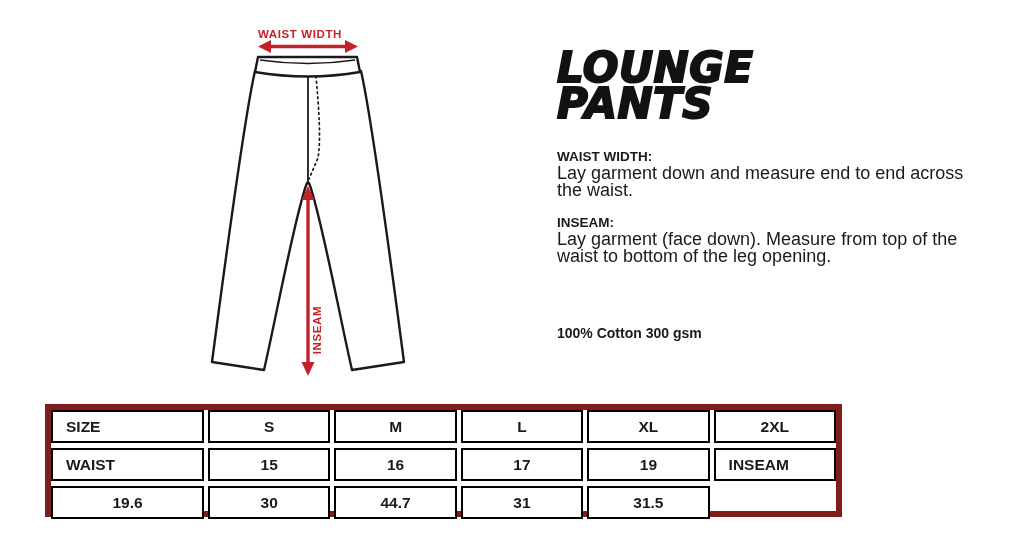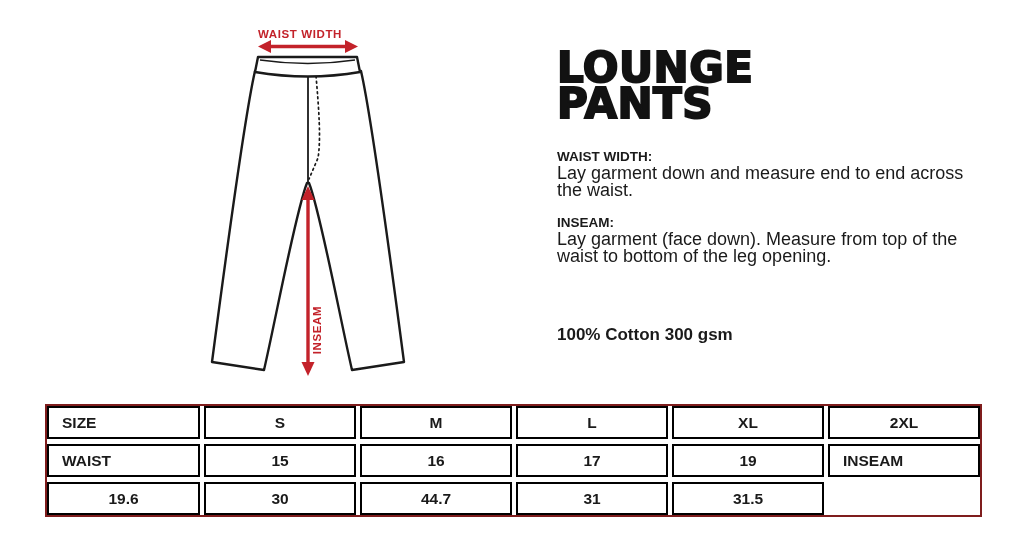--- a/index.html
+++ b/index.html
@@ -33,39 +33,40 @@
   }
   .brand-title {
     font-family: "DejaVu Sans", "Liberation Sans", sans-serif;
     font-weight: bold;
     font-size: 42px;
     line-height: 36px;
     letter-spacing: 0.5px;
     color: #121212;
     -webkit-text-stroke: 2px #121212;
     margin-bottom: 26px;
+    font-style: italic;
   }
   .measure-block { margin-bottom: 15px; width: 410px; }
   .measure-heading {
     font-weight: bold; font-size: 13.5px; line-height: 17px;
   }
   .measure-body {
     font-size: 18px; line-height: 17px;
   }
   .fabric-note {
     margin-top: 60px;
     font-weight: bold;
-    font-size: 17px;
+    font-size: 14px;
   }
 
   
   .size-table {
     position: absolute; left: 45px; top: 404px;
-    width: 937px; height: 113px;
-    border: 2px solid #7f1d1d;
+    width: 797px; height: 113px;
+    border: 6px solid #7f1d1d;
     box-sizing: border-box;
   }
   .size-grid {
     display: grid;
     grid-template-columns: 153px repeat(5, 1fr);
     grid-auto-rows: 33px;
     row-gap: 5px;
     column-gap: 4px;
     width: 100%; height: 100%;
   }

